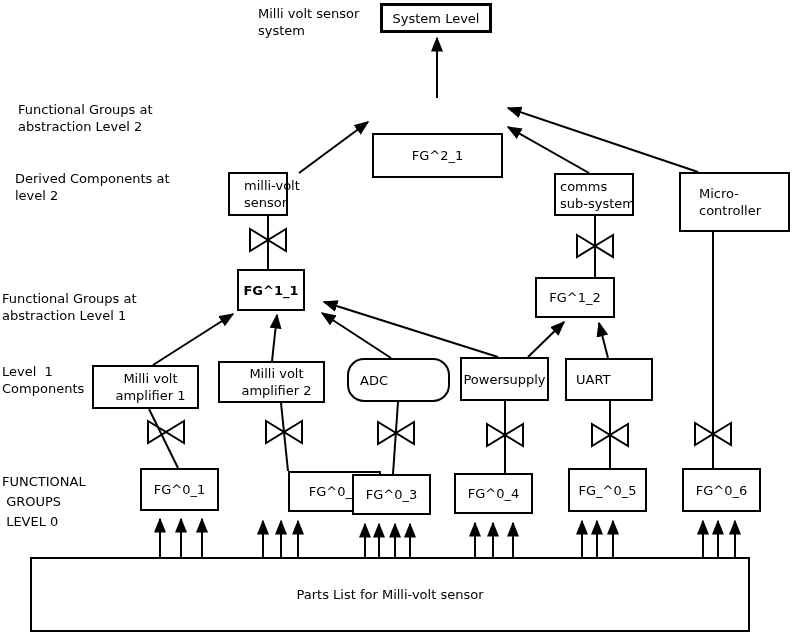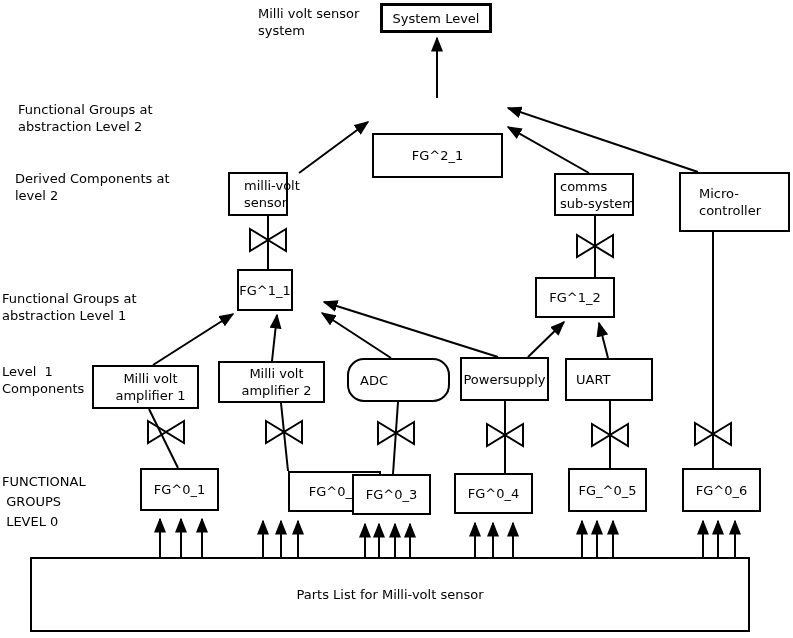--- a/index.html
+++ b/index.html
@@ -131,21 +131,21 @@
   <div class="node thick" style="left:380px; top:3px;   width:112px; height:30px;">System Level</div>
   <div class="node" style="left:372px; top:98px;  width:131px; height:45px;margin-top:35px;">FG^2_1</div>
 
   <div class="node align-left" style="left:228px; top:172px; width:60px;  height:44px; padding-left:14px;">milli-volt
 sensor</div>
   <div class="node align-left" style="left:554px; top:173px; width:80px;  height:43px; padding-left:4px;">comms
 sub-system</div>
   <div class="node align-left" style="left:679px; top:172px; width:111px; height:60px; padding-left:18px;">Micro-
 controller</div>
 
-  <div class="node" style="left:237px; top:269px; width:56px; height:42px;">FG^1_1</div>
+  <div class="node" style="left:237px; top:269px; width:68px; height:42px;font-weight:bold;">FG^1_1</div>
   <div class="node" style="left:535px; top:277px; width:80px; height:41px;">FG^1_2</div>
 
   <div class="node" style="left:92px;  top:365px; width:107px; height:44px; padding-left:10px;">Milli volt
 amplifier 1</div>
   <div class="node" style="left:218px; top:361px; width:107px; height:42px; padding-left:10px;">Milli volt
 amplifier 2</div>
   <div class="node align-left" style="left:347px; top:358px; width:103px; height:44px; padding-left:11px;border-radius:17px;">ADC</div>
   <div class="node" style="left:460px; top:357px; width:89px;  height:44px;">Powersupply</div>
   <div class="node align-left" style="left:565px; top:358px; width:88px;  height:43px; padding-left:9px;">UART</div>
 

